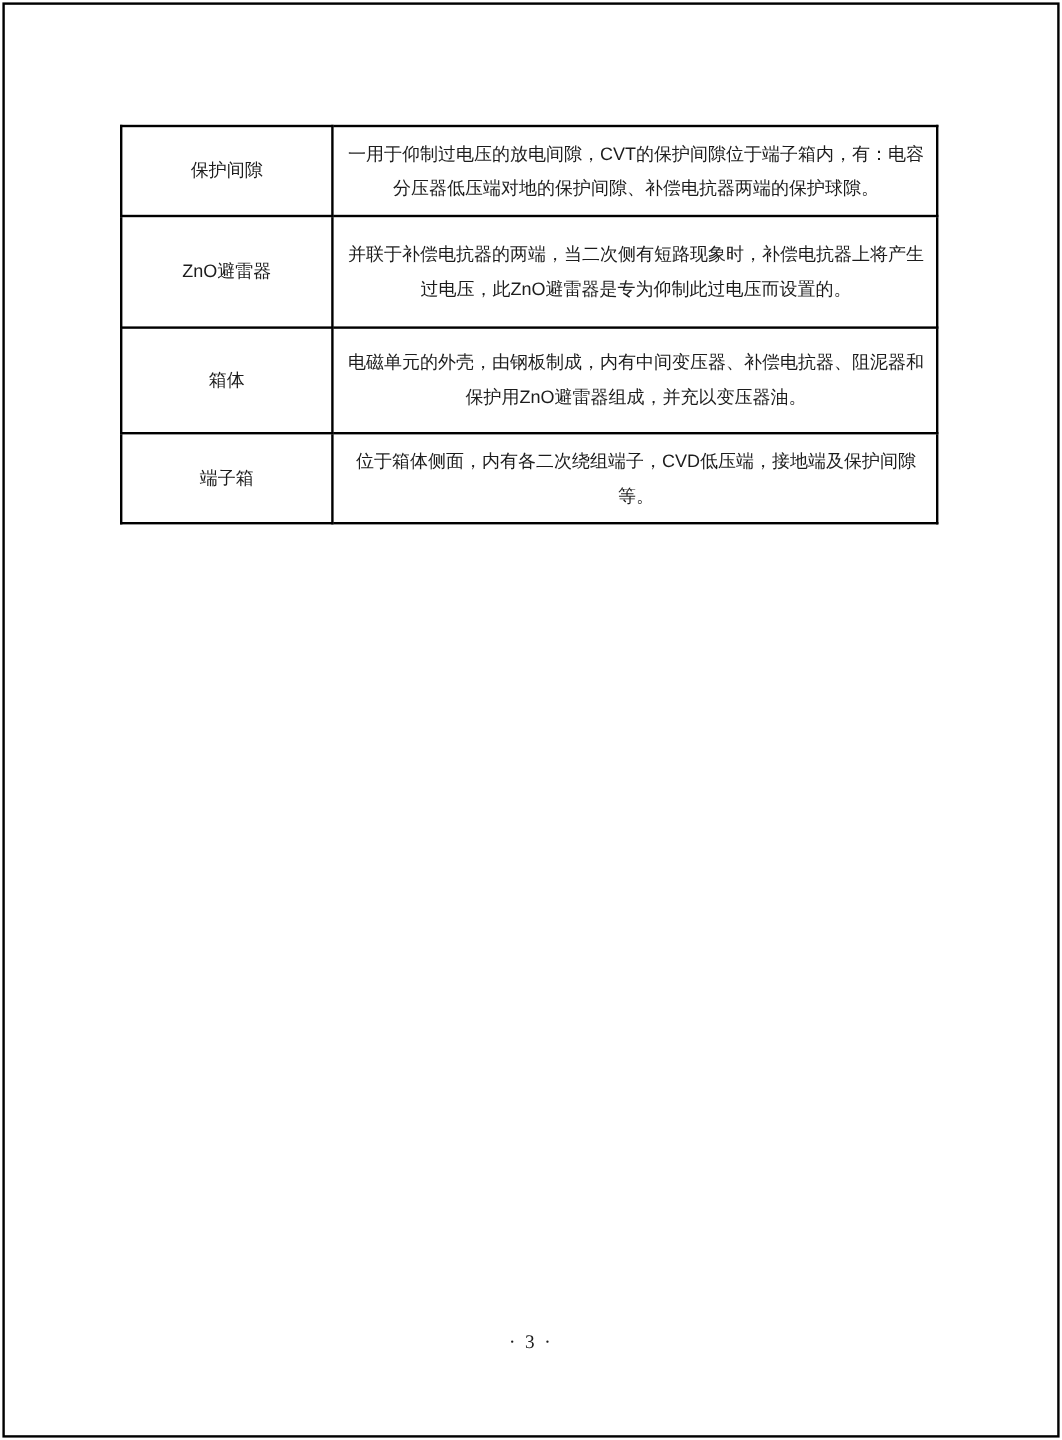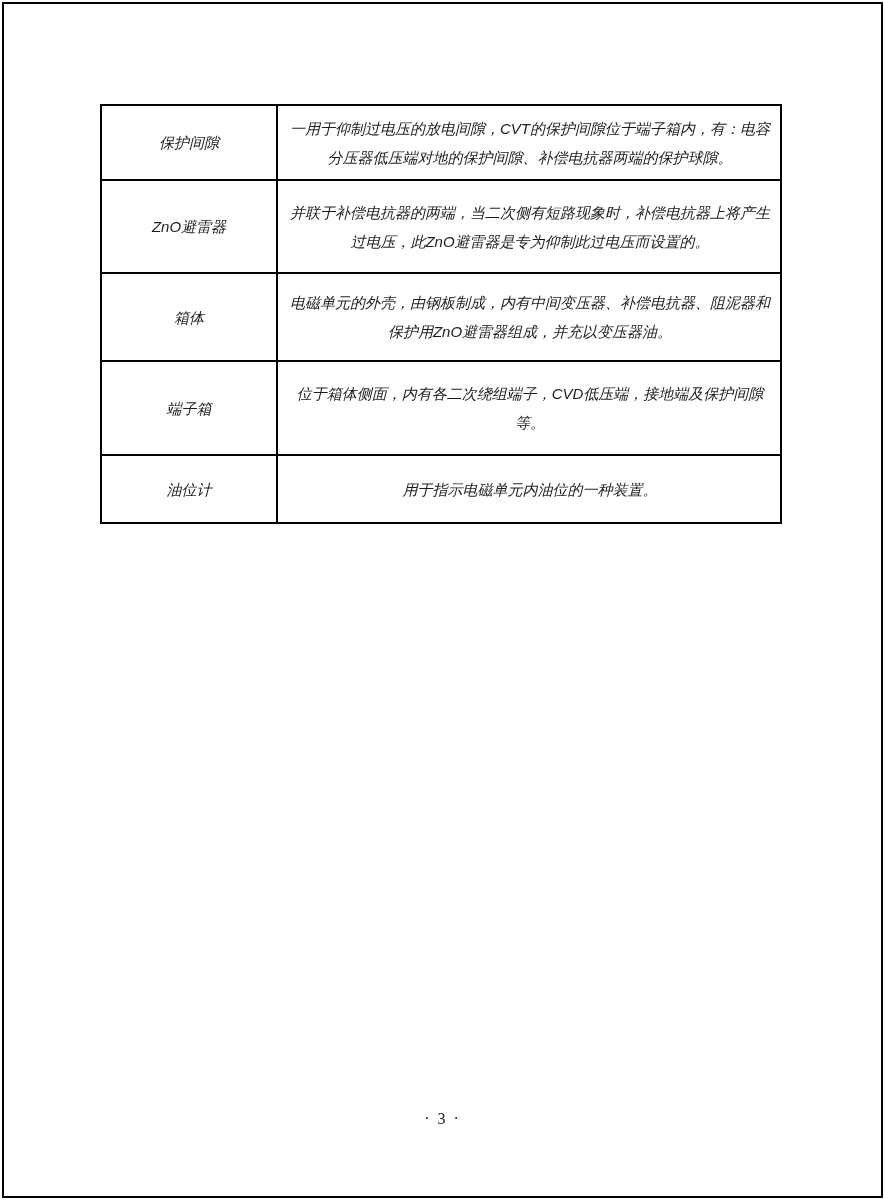--- a/index.html
+++ b/index.html
@@ -21,21 +21,20 @@
     pointer-events: none;
   }
 
   table.def-table {
     position: absolute;
     left: 100px;
     top: 104px;
     width: 682px;
     border-collapse: collapse;
     table-layout: fixed;
-    font-style: italic;
   }
 
   table.def-table td {
     border: 2px solid #000000;
     vertical-align: middle;
     font-size: 15px;
     line-height: 29px;
     color: #1c1c1c;
   }
 
@@ -46,21 +45,21 @@
   }
 
   td.def {
     padding: 6px 6px 6px 8px;
     text-align: center;
   }
 
   tr.r0 { height: 75px; }
   tr.r1 { height: 93px; }
   tr.r2 { height: 88px; }
-  tr.r3 { height: 94px; }
+  tr.r3 { height: 75px; }
   tr.r4 { height: 68px; }
 
   .page-number {
     position: absolute;
     top: 1110px;
     left: 0;
     width: 100%;
     text-align: center;
     font-family: "Liberation Serif", "DejaVu Serif", serif;
     font-size: 16px;
@@ -84,20 +83,16 @@
       <td class="def">并联于补偿电抗器的两端，当二次侧有短路现象时，补偿电抗器上将产生过电压，此ZnO避雷器是专为仰制此过电压而设置的。</td>
     </tr>
     <tr class="r2">
       <td class="term">箱体</td>
       <td class="def">电磁单元的外壳，由钢板制成，内有中间变压器、补偿电抗器、阻泥器和保护用ZnO避雷器组成，并充以变压器油。</td>
     </tr>
     <tr class="r3">
       <td class="term">端子箱</td>
       <td class="def">位于箱体侧面，内有各二次绕组端子，CVD低压端，接地端及保护间隙等。</td>
     </tr>
-    <tr class="r4">
-      <td class="term">油位计</td>
-      <td class="def">用于指示电磁单元内油位的一种装置。</td>
-    </tr>
   </tbody>
 </table>
 
 <div class="page-number">· 3 ·</div>
 
 </body></html>

